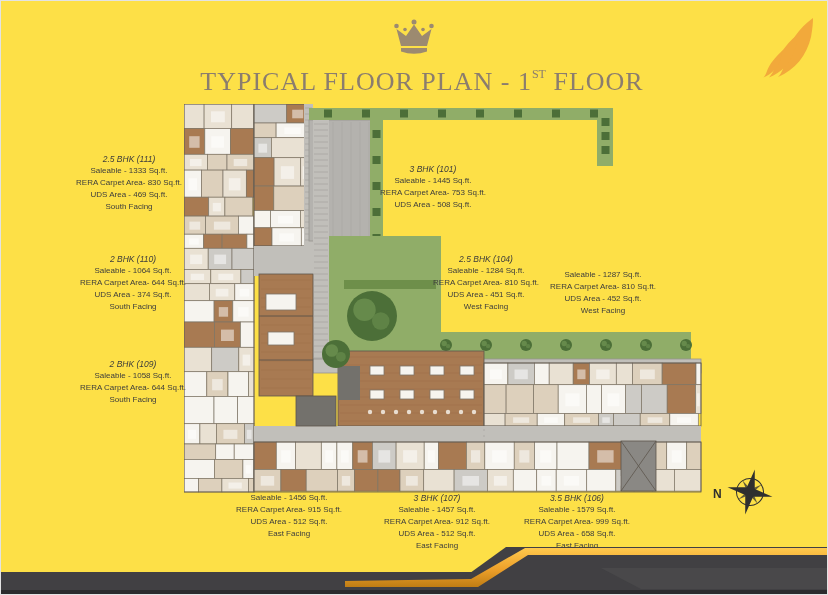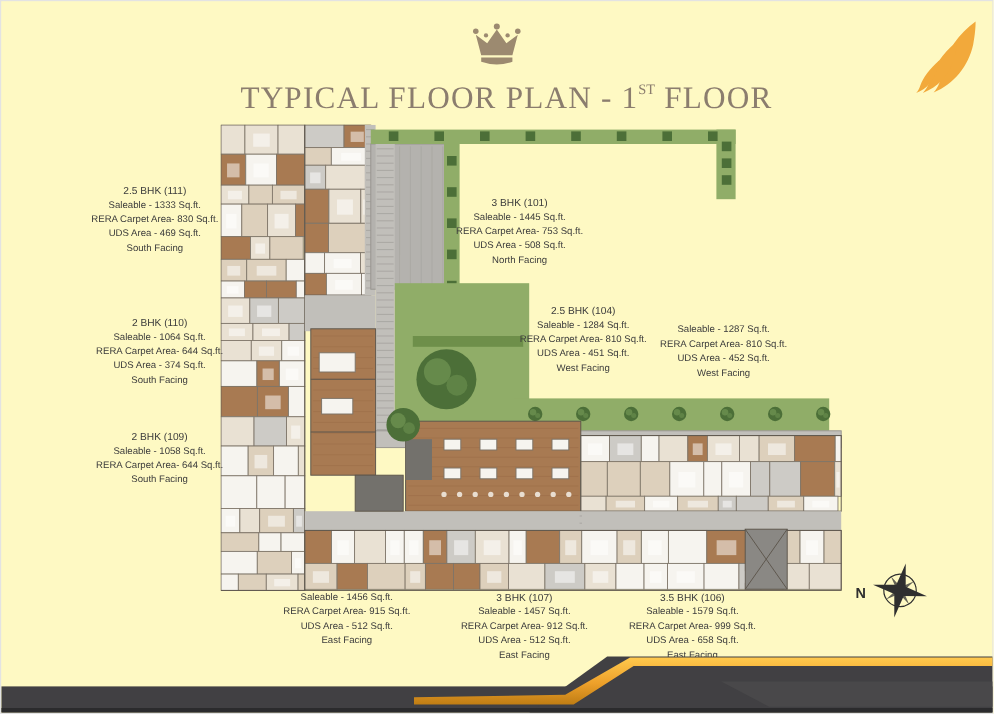--- a/index.html
+++ b/index.html
@@ -1,34 +1,34 @@
 <!DOCTYPE html>
 <html><head>
 <meta charset="utf-8">
 <style>
   html,body{margin:0;padding:0;}
   .page{
     position:relative; width:828px; height:595px; overflow:hidden;
-    background:#fef9c3; font-family:"Liberation Sans", sans-serif;
+    background:#fde047; font-family:"Liberation Sans", sans-serif;
     border:1px solid #e3e3e3; box-sizing:border-box;
   }
   .crown{position:absolute; left:391px; top:18px;}
   .title{
     position:absolute; left:0; top:66px; width:842px; text-align:center;
     font-family:"Liberation Serif", serif; font-size:26px; letter-spacing:1px;
     color:var(--c-title,#8b7d6e); font-weight:400;
   }
   .title sup{font-size:12px; position:relative; top:-2px; letter-spacing:0;}
   .brand-logo{position:absolute; left:758px; top:14px;}
   .plan{position:absolute; left:183px; top:103px; width:520px; height:390px;}
   .unit-label{
     position:absolute; width:172px; text-align:center;
     font-size:8px; line-height:12px; color:var(--c-label,#3c3c3c);
   }
-  .unit-label .u-name{font-size:8.5px;}
+  .unit-label .u-name{font-size:8.5px;font-style:italic;}
   .compass{position:absolute; left:726px; top:468px;}
   .compass-n{
     position:absolute; left:712px; top:486px; font-size:12px; font-weight:bold;
     color:var(--c-compass,#2f2f2f);
   }
   .band{position:absolute; left:0; bottom:0; width:828px; height:60px;}
 </style>
 </head>
 <body>
 
@@ -459,39 +459,38 @@
       <circle cx="156.9" cy="252.8" r="4.8999999999999995" fill="#6d9150" opacity="0.6"></circle>
     </svg>
 
   <div class="unit-label" style="left:42px;top:152px">
     <div class="u-name">2.5 BHK (111)</div>
     <div>Saleable - 1333 Sq.ft.</div>
     <div>RERA Carpet Area- 830 Sq.ft.</div>
     <div>UDS Area - 469 Sq.ft.</div>
     <div>South Facing</div>
   </div>
-  <div class="unit-label" style="left:46px;top:262px">
+  <div class="unit-label" style="left:46px;top:252px">
     <div class="u-name">2 BHK (110)</div>
     <div>Saleable - 1064 Sq.ft.</div>
     <div>RERA Carpet Area- 644 Sq.ft.</div>
     <div>UDS Area - 374 Sq.ft.</div>
     <div>South Facing</div>
   </div>
   <div class="unit-label" style="left:46px;top:357px">
     <div class="u-name">2 BHK (109)</div>
     <div>Saleable - 1058 Sq.ft.</div>
     <div>RERA Carpet Area- 644 Sq.ft.</div>
     <div>South Facing</div>
   </div>
   <div class="unit-label" style="left:346px;top:162px">
     <div class="u-name">3 BHK (101)</div>
     <div>Saleable - 1445 Sq.ft.</div>
     <div>RERA Carpet Area- 753 Sq.ft.</div>
     <div>UDS Area - 508 Sq.ft.</div>
-    <div>North Facing</div>
   </div>
   <div class="unit-label" style="left:399px;top:252px">
     <div class="u-name">2.5 BHK (104)</div>
     <div>Saleable - 1284 Sq.ft.</div>
     <div>RERA Carpet Area- 810 Sq.ft.</div>
     <div>UDS Area - 451 Sq.ft.</div>
     <div>West Facing</div>
   </div>
   <div class="unit-label" style="left:516px;top:268px">
     <div>Saleable - 1287 Sq.ft.</div>

